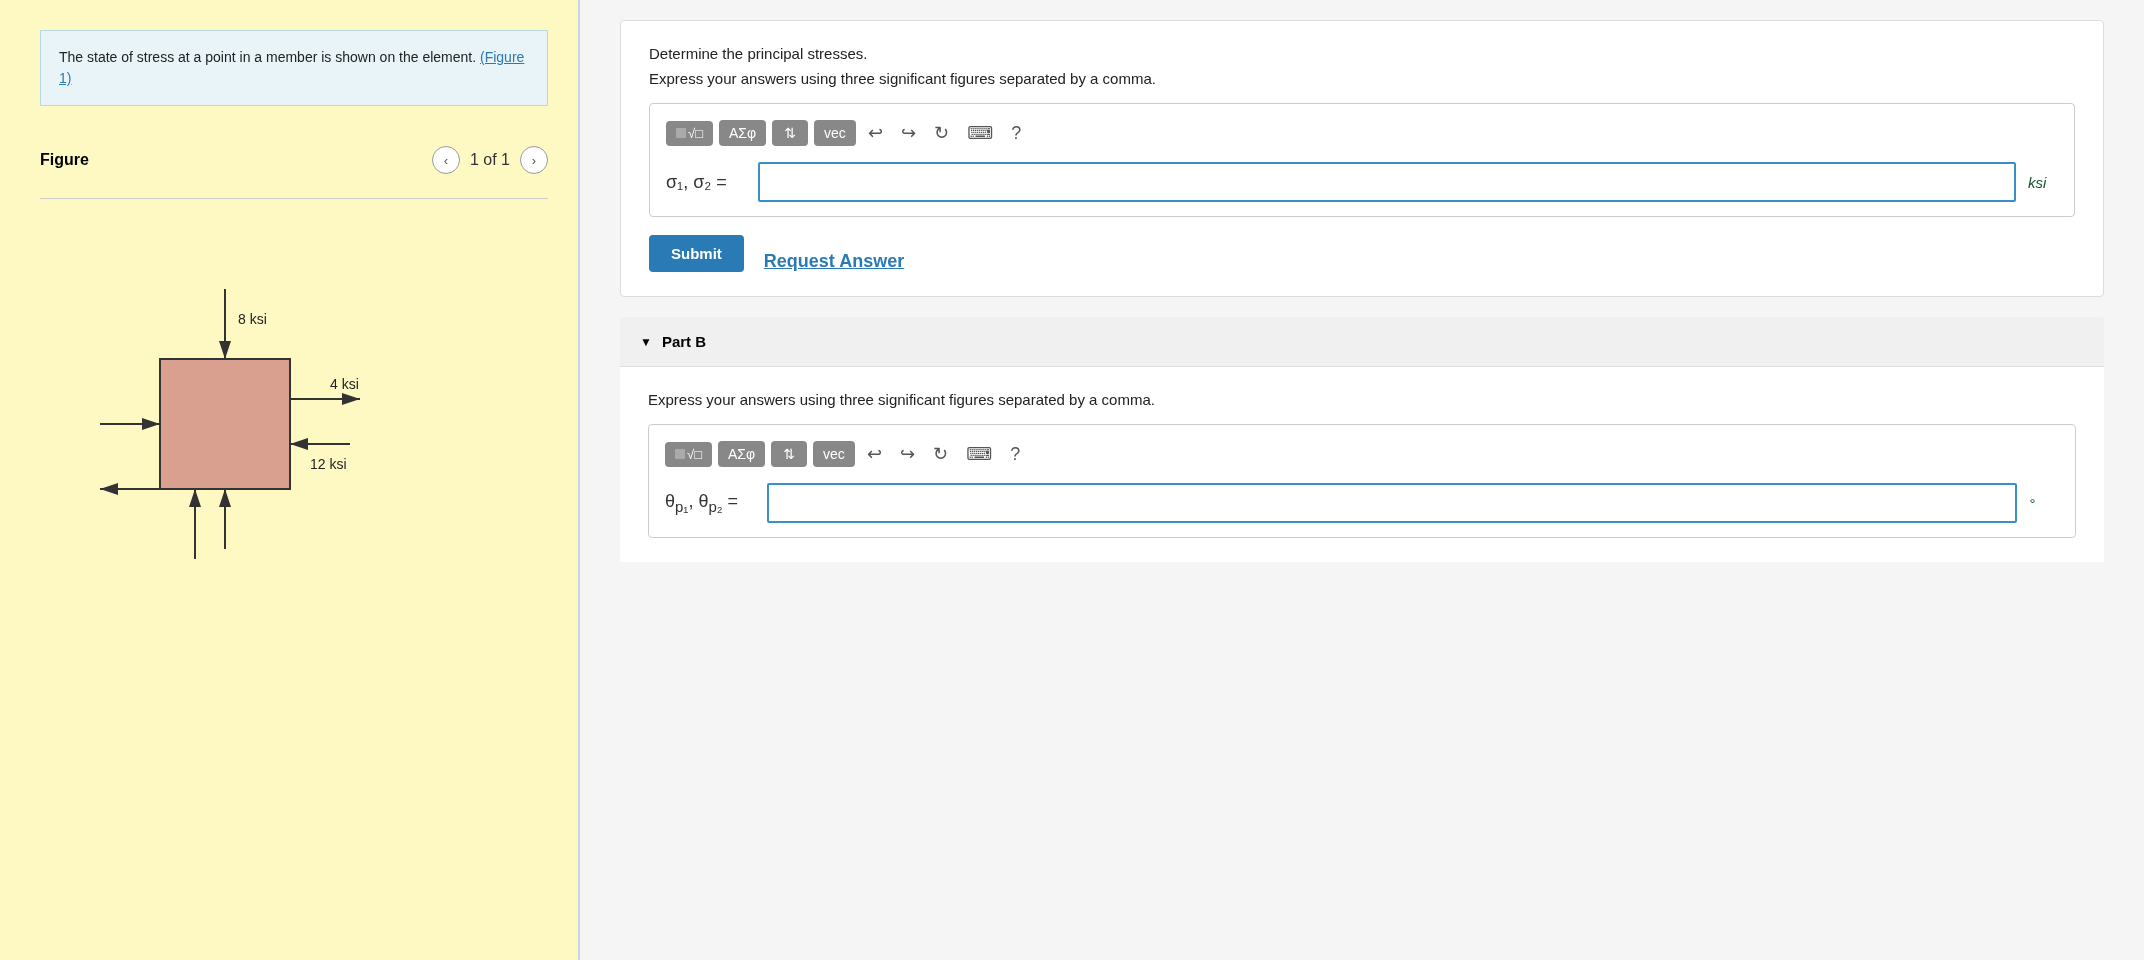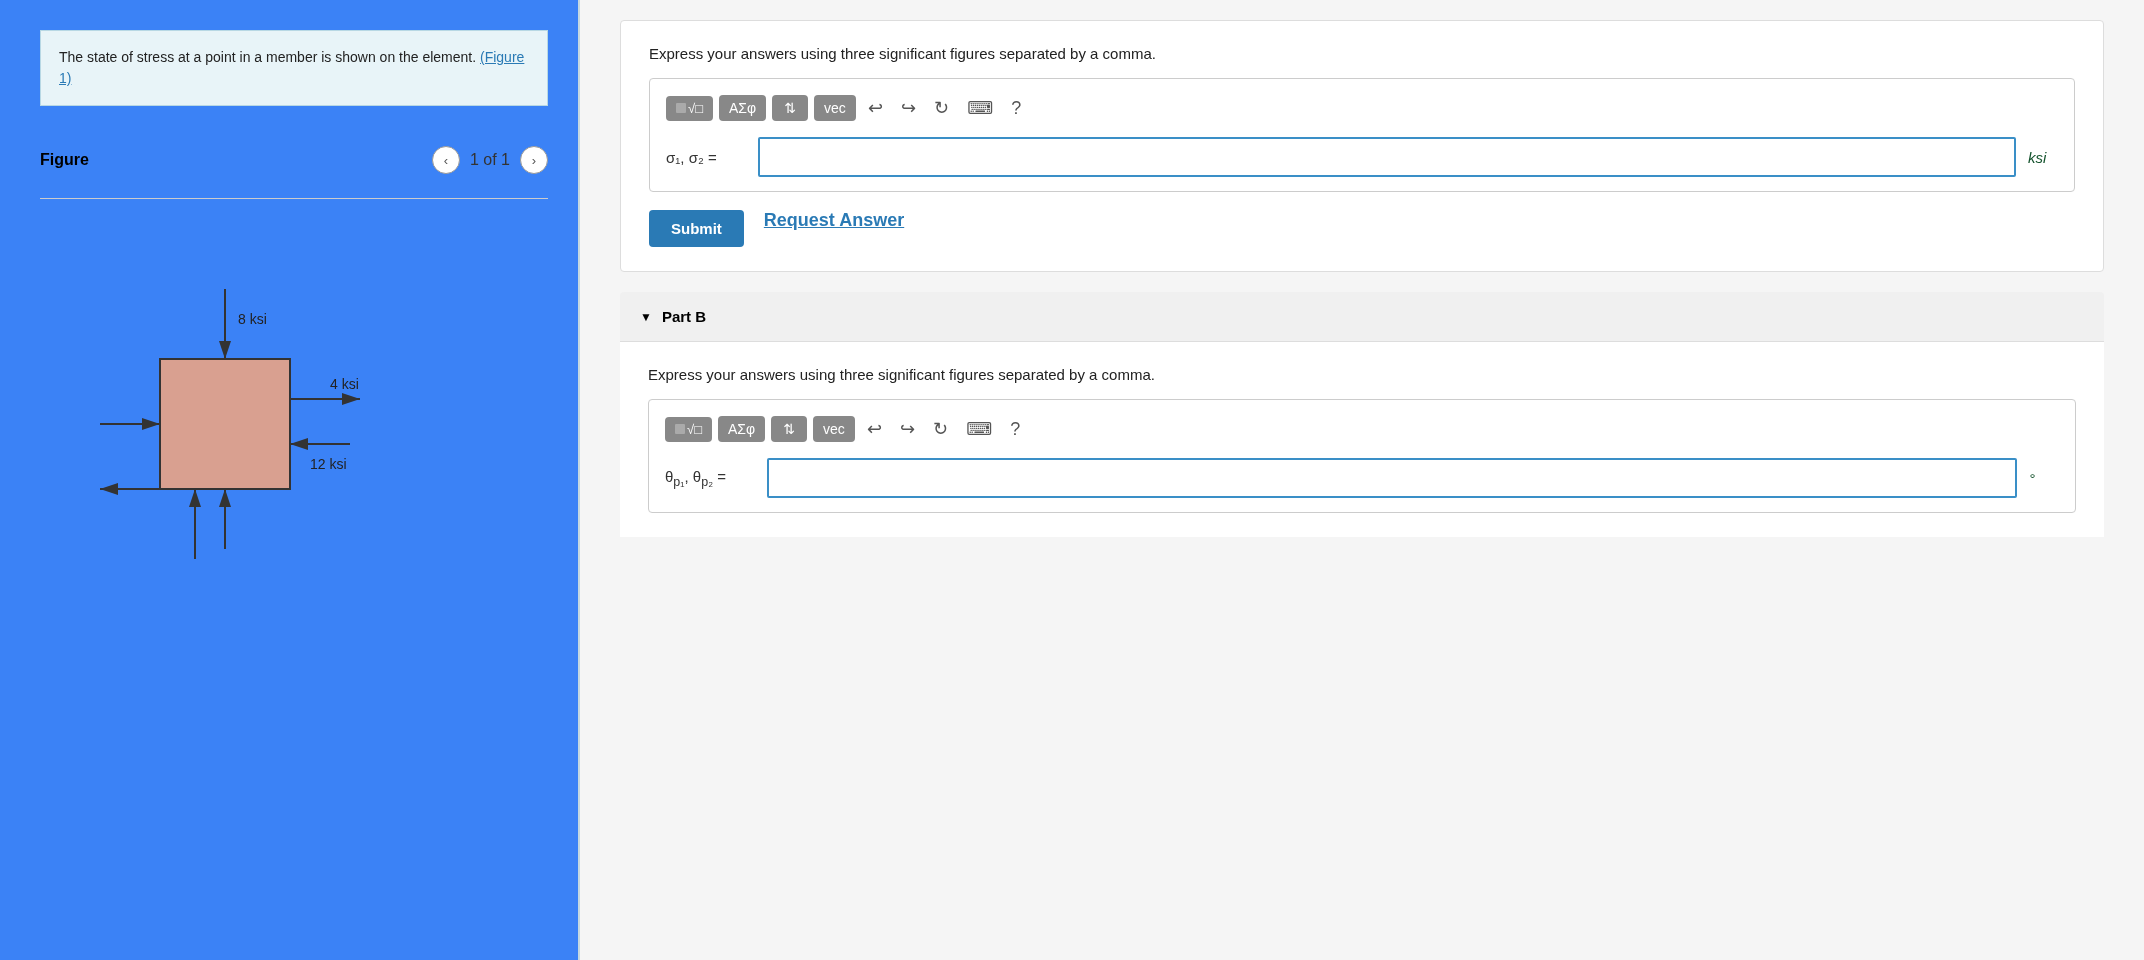--- a/index.html
+++ b/index.html
@@ -7,21 +7,21 @@
       font-family: Arial, sans-serif;
       font-size: 15px;
       background: #f5f5f5;
       display: flex;
       min-height: 960px;
     }
 
     
     .left-panel {
       width: 580px;
-      background: #3b82f6;
+      background: #fef9c3;
       border-right: 2px solid #c5d8e0;
       padding: 30px 30px 30px 40px;
       flex-shrink: 0;
     }
 
     .info-box {
       background: #e8f4f8;
       border: 1px solid #b8d8e4;
       padding: 16px 18px;
       font-size: 14px;
@@ -150,21 +150,21 @@
       padding: 4px 6px;
     }
 
     .input-row {
       display: flex;
       align-items: center;
       gap: 12px;
     }
 
     .input-label {
-      font-size: 15px;
+      font-size: 18px;
       color: #333;
       white-space: nowrap;
       min-width: 80px;
     }
 
     .answer-input {
       flex: 1;
       border: 2px solid #3a8fc7;
       border-radius: 2px;
       padding: 8px 10px;
@@ -175,21 +175,21 @@
 
     .unit-label {
       font-size: 15px;
       color: #14532d;
       font-style: italic;
       min-width: 30px;
     }
 
     .action-row {
       display: flex;
-      align-items: flex-start;
+      align-items: flex-end;
       gap: 20px;
       margin-top: 18px;
     }
 
     .submit-btn {
       background: #2a7ab5;
       color: #fff;
       border: none;
       border-radius: 4px;
       padding: 10px 22px;
@@ -291,20 +291,21 @@
       <line x1="155" y1="260" x2="155" y2="330" stroke="#333" stroke-width="2"></line>
       <polygon points="155,260 149,278 161,278" fill="#333"></polygon>
     </svg>
   </div>
 
 </div>
 
 <div class="right-panel">
 
   <div class="part-section">
+    <p class="question-text">Determine the principal stresses.</p>
     <p class="question-bold">Express your answers using three significant figures separated by a comma.</p>
 
     <div class="answer-box">
       <div class="toolbar">
         <button class="toolbar-btn">
           <span style="display:inline-flex;align-items:center;gap:2px;">
             <span style="width:10px;height:10px;background:#aaa;display:inline-block;border-radius:1px;"></span>
             <span style="font-size:13px;">√□</span>
           </span>
         </button>

